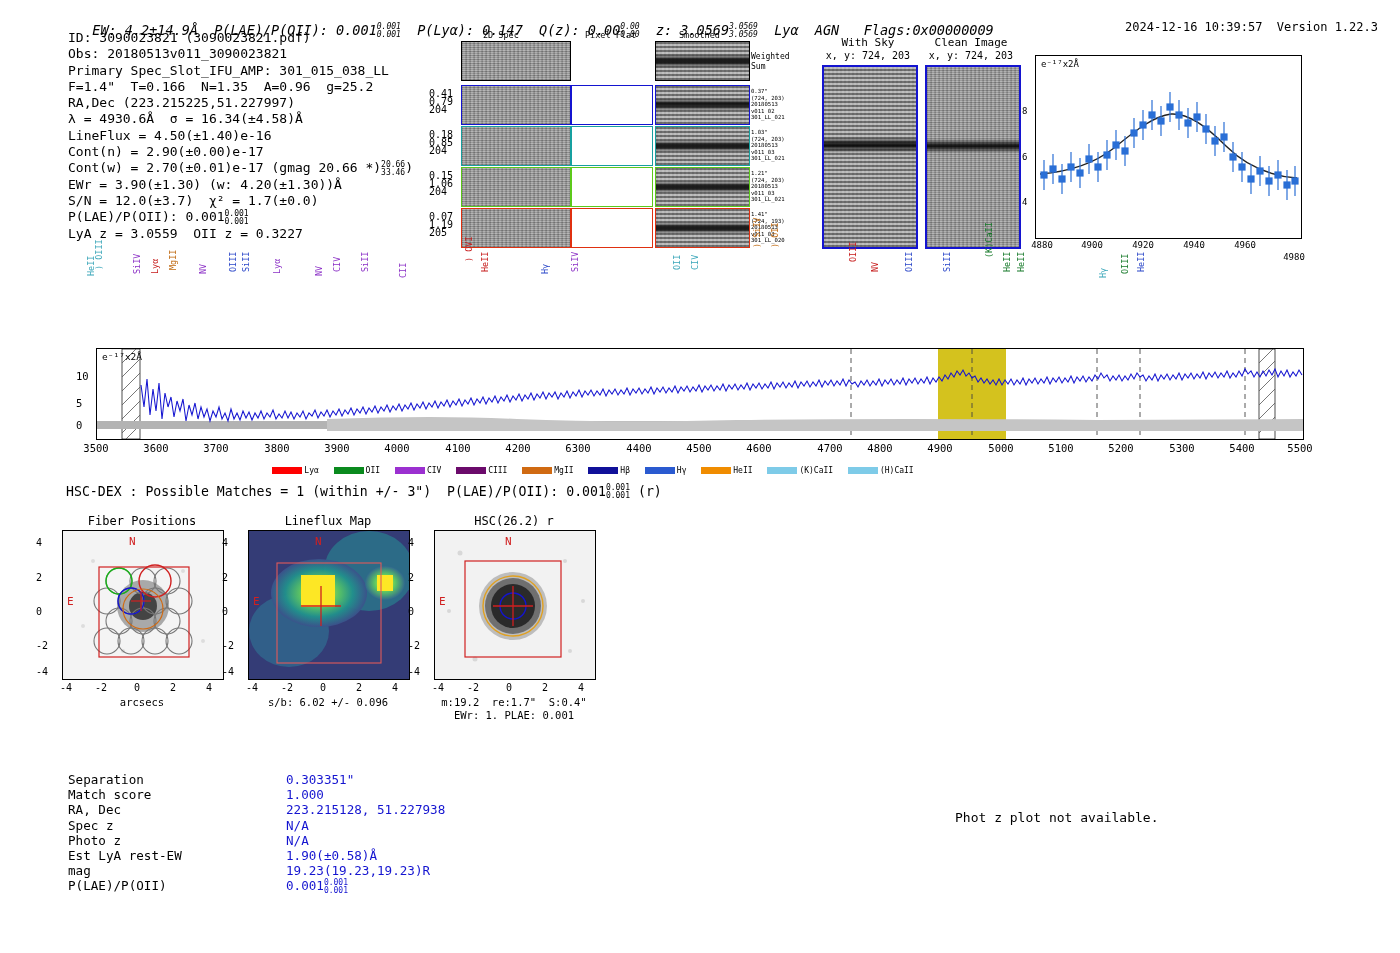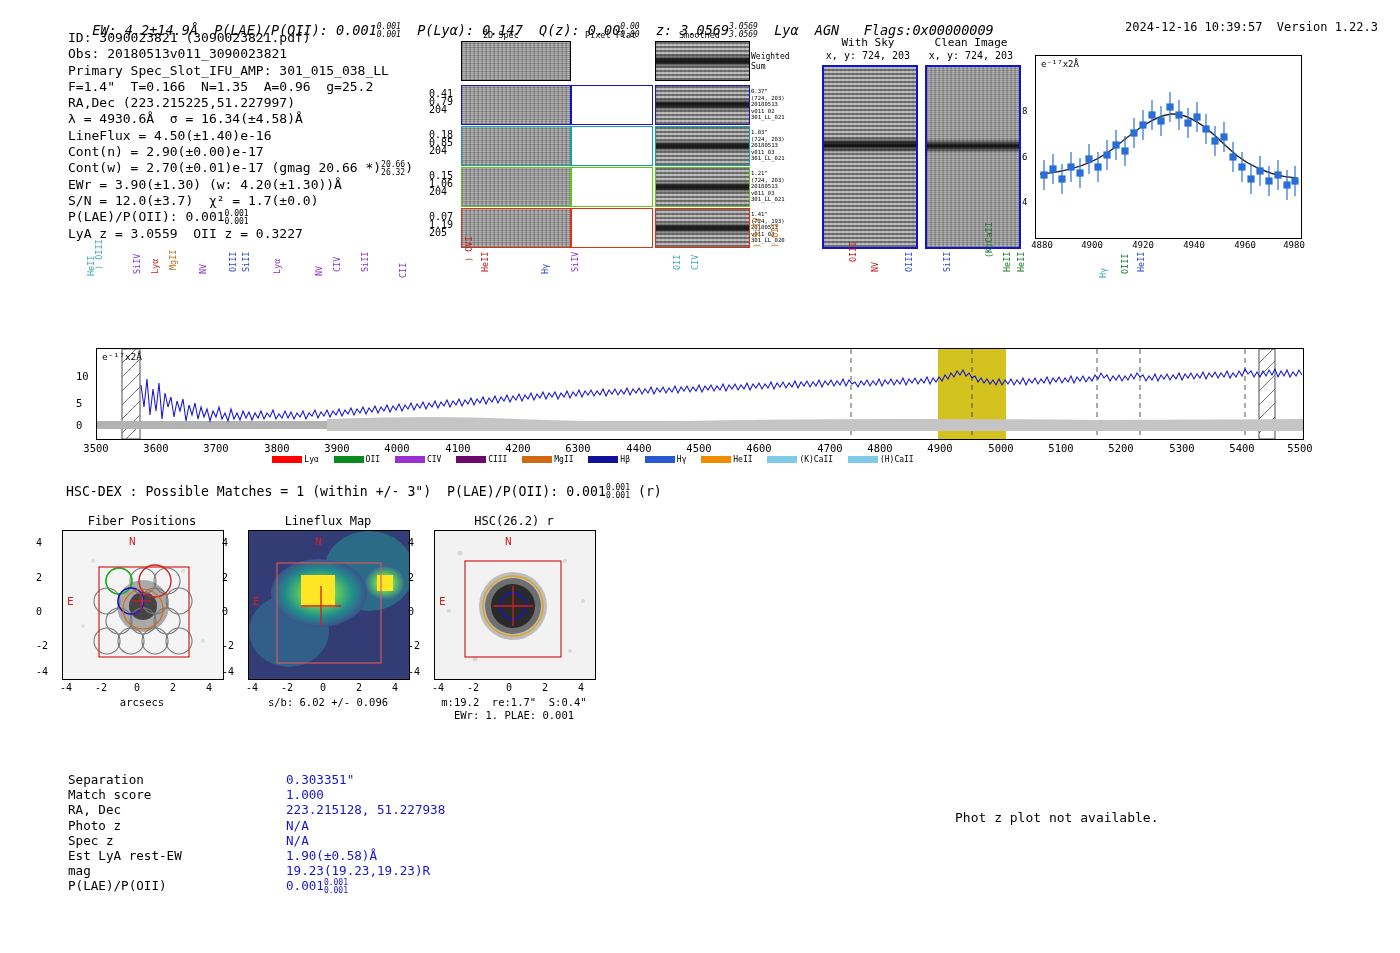--- a/index.html
+++ b/index.html
@@ -43,21 +43,21 @@
   .ticky{position:absolute;font-size:9px;left:-14px;transform:translateY(-50%);}
 
   
   #spectrum-wrap{position:absolute;top:330px;left:96px;width:1206px;height:120px;}
   #spectrum-box{position:absolute;left:0;top:18px;width:1206px;height:90px;border:1px solid #000;border-left:1px solid #000;background:#fff;overflow:hidden;}
   .sp-tick{position:absolute;font-size:10.5px;top:112px;transform:translateX(-50%);}
   .sp-ytick{position:absolute;font-size:10.5px;left:-20px;transform:translateY(-50%);}
   .linelabel{position:absolute;font-size:8.5px;writing-mode:vertical-rl;transform:rotate(180deg);white-space:nowrap;transform-origin:left top;}
 
   
-  #legend{position:absolute;top:455px;left:0;width:1180px;text-align:center;font-size:8px;}
+  #legend{position:absolute;top:466px;left:0;width:1180px;text-align:center;font-size:8px;}
   #legend span.sw{display:inline-block;width:30px;height:7px;vertical-align:middle;margin:0 2px 0 8px;}
   #legend span.lb{display:inline-block;vertical-align:middle;margin-right:2px;font-size:8px;}
 
   
   #hsc-title{position:absolute;top:484px;left:66px;font-size:13.2px;white-space:pre;}
   .panel-title{position:absolute;font-size:12px;text-align:center;}
   .sqpanel{position:absolute;border:1px solid #000;background:#fff;overflow:hidden;}
   .axnum{position:absolute;font-size:10px;}
   .caption{position:absolute;font-size:10.5px;text-align:center;white-space:pre;}
 
@@ -79,21 +79,21 @@
 
 <div class="abs mono" id="info-block">
   <div>ID: 3090023821 (3090023821.pdf)</div>
   <div>Obs: 20180513v011_3090023821</div>
   <div>Primary Spec_Slot_IFU_AMP: 301_015_038_LL</div>
   <div>F=1.4"  T=0.166  N=1.35  A=0.96  g=25.2</div>
   <div>RA,Dec (223.215225,51.227997)</div>
   <div>λ = 4930.6Å  σ = 16.34(±4.58)Å</div>
   <div>LineFlux = 4.50(±1.40)e-16</div>
   <div>Cont(n) = 2.90(±0.00)e-17</div>
-  <div><span>Cont(w) = 2.70(±0.01)e-17 (gmag 20.66 *)</span><span class="stack"><span>20.66</span><br><span>26.32</span></span><span>)</span></div>
+  <div><span>Cont(w) = 2.70(±0.01)e-17 (gmag 20.66 *)</span><span class="stack"><span>20.66</span><br><span>33.46</span></span><span>)</span></div>
   <div>EWr = 3.90(±1.30) (w: 4.20(±1.30))Å</div>
   <div>S/N = 12.0(±3.7)  χ² = 1.7(±0.0)</div>
   <div><span>P(LAE)/P(OII): 0.001</span><span class="stack"><span>0.001</span><br><span>0.001</span></span></div>
   <div>LyA z = 3.0559  OII z = 0.3227</div>
 </div>
 
 <div class="abs" id="specpanels" style="width:340px;height:220px;">
 
   <div class="colhdr" style="left:22px;top:0px;">2D Spec</div>
   <div class="colhdr" style="left:124px;top:0px;">Pixel Flat</div>
@@ -236,21 +236,21 @@
         <rect x="248" y="126" width="6" height="6"></rect>
       <line x1="259" y1="110" x2="259" y2="140"></line>
         <rect x="256" y="122" width="6" height="6"></rect>
     </g>
   </svg>
   <div class="tickx" style="left:6px;">4880</div>
   <div class="tickx" style="left:56px;">4900</div>
   <div class="tickx" style="left:107px;">4920</div>
   <div class="tickx" style="left:158px;">4940</div>
   <div class="tickx" style="left:209px;">4960</div>
-  <div class="tickx" style="left:258px;">4980</div>
+  <div class="tickx" style="left:258px;margin-top:12px;">4980</div>
   <div class="ticky" style="top:146px;">4</div>
   <div class="ticky" style="top:101px;">6</div>
   <div class="ticky" style="top:55px;">8</div>
 </div>
 
 <div id="spectrum-wrap">
 
   <div style="position:absolute;left:0;top:-62px;width:1206px;height:62px;overflow:visible;">
     <div class="linelabel" style="left:0px;top:8px;color:#3aa6b9;">HeII</div>
     <div class="linelabel" style="left:8px;top:2px;color:#3aa6b9;">) OIII</div>
@@ -545,20 +545,20 @@
 <div class="axnum" style="left:506px;top:682px;">0</div>
 <div class="axnum" style="left:542px;top:682px;">2</div>
 <div class="axnum" style="left:578px;top:682px;">4</div>
 <div class="caption" style="left:424px;top:696px;width:180px;line-height:13px;">m:19.2  re:1.7"  S:0.4"
 EWr: 1. PLAE: 0.001</div>
 
 <div id="bottom-table">
   <div><span class="k">Separation</span><span class="v">0.303351"</span></div>
   <div><span class="k">Match score</span><span class="v">1.000</span></div>
   <div><span class="k">RA, Dec</span><span class="v">223.215128, 51.227938</span></div>
+  <div><span class="k">Spec z</span><span class="v">N/A</span></div>
   <div><span class="k">Photo z</span><span class="v">N/A</span></div>
-  <div><span class="k">Spec z</span><span class="v">N/A</span></div>
   <div><span class="k">Est LyA rest-EW</span><span class="v">1.90(±0.58)Å</span></div>
   <div><span class="k">mag</span><span class="v">19.23(19.23,19.23)R</span></div>
   <div><span class="k">P(LAE)/P(OII)</span><span class="v">0.001</span><span class="stack" style="color:#1414d0;"><span>0.001</span><br><span>0.001</span></span></div>
 </div>
 
 <div id="photoz-msg">Phot z plot not available.</div>
 
 </body></html>

